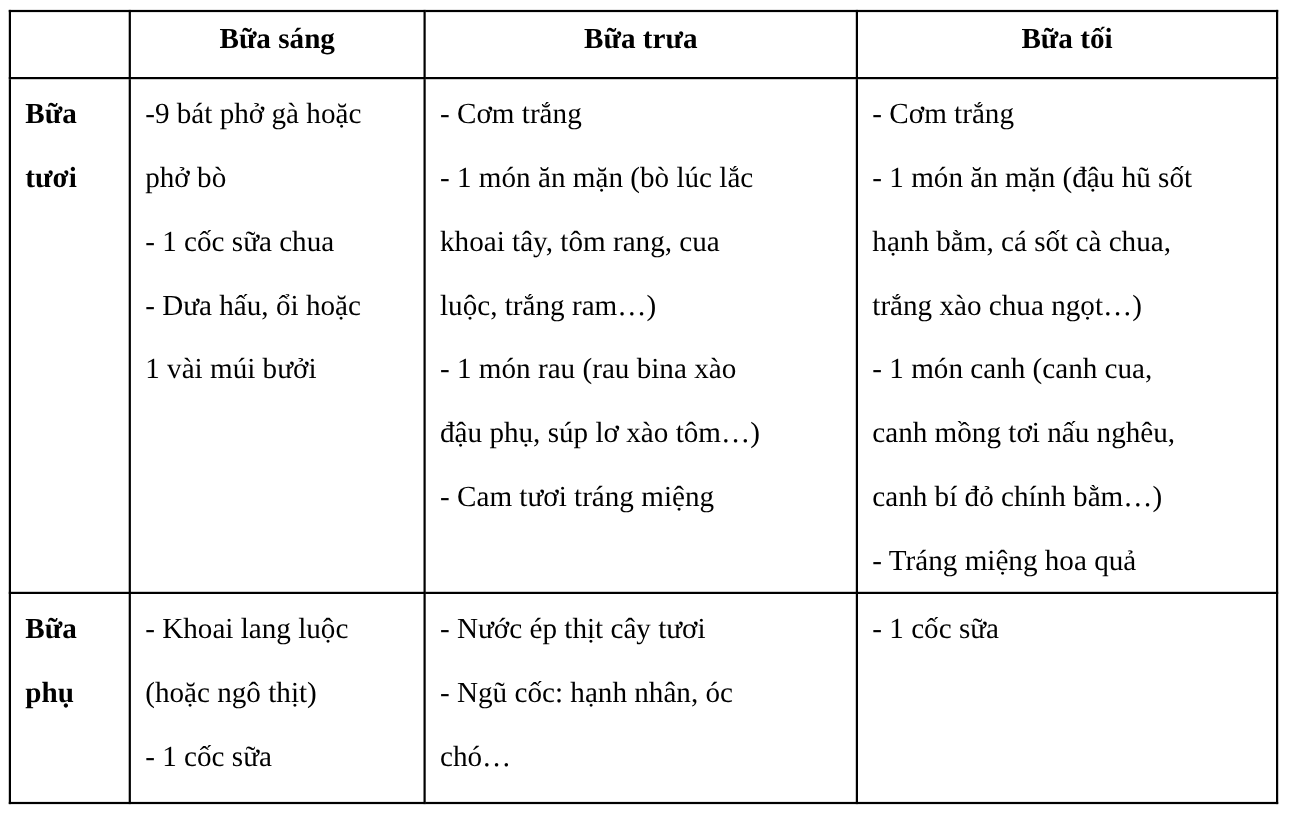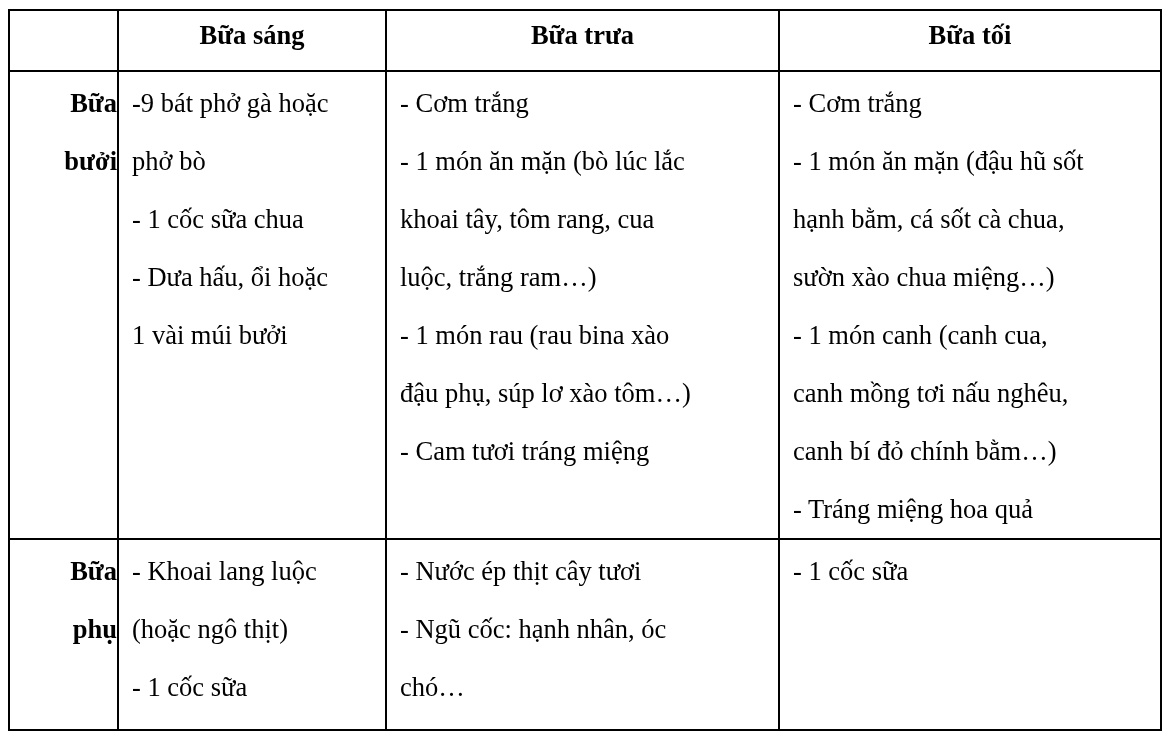--- a/index.html
+++ b/index.html
@@ -19,21 +19,21 @@
       line-height: 58px;
     }
     table.meal-table th {
       font-weight: bold;
       text-align: center;
       padding: 0;
       height: 59px;
       line-height: 48px;
     }
     th.corner { }
-    td.rowhead { font-weight: bold; padding-left: 13px; text-align: right; }
+    td.rowhead { font-weight: bold; padding-left: 13px; }
     tr.main-row td { height: 462px; padding-top: 2px; }
     tr.snack-row td { height: 187px; padding-top: 2px; }
     .line { display: block; white-space: nowrap; }
   </style>
 </head>
 <body>
 
 <table class="meal-table">
   <colgroup>
     <col style="width:109px">
@@ -46,21 +46,21 @@
       <th class="corner"></th>
       <th>Bữa sáng</th>
       <th>Bữa trưa</th>
       <th>Bữa tối</th>
     </tr>
   </thead>
   <tbody>
     <tr class="main-row">
       <td class="rowhead">
         <span class="line">Bữa</span>
-        <span class="line">bưởi</span>
+        <span class="line">tươi</span>
       </td>
       <td>
         <span class="line">-9 bát phở gà hoặc</span>
         <span class="line">phở bò</span>
         <span class="line">- 1 cốc sữa chua</span>
         <span class="line">- Dưa hấu, ổi hoặc</span>
         <span class="line">1 vài múi bưởi</span>
       </td>
       <td>
         <span class="line">- Cơm trắng</span>
@@ -68,21 +68,21 @@
         <span class="line">khoai tây, tôm rang, cua</span>
         <span class="line">luộc, trắng ram…)</span>
         <span class="line">- 1 món rau (rau bina xào</span>
         <span class="line">đậu phụ, súp lơ xào tôm…)</span>
         <span class="line">- Cam tươi tráng miệng</span>
       </td>
       <td>
         <span class="line">- Cơm trắng</span>
         <span class="line">- 1 món ăn mặn (đậu hũ sốt</span>
         <span class="line">hạnh bằm, cá sốt cà chua,</span>
-        <span class="line">sườn xào chua miệng…)</span>
+        <span class="line">trắng xào chua ngọt…)</span>
         <span class="line">- 1 món canh (canh cua,</span>
         <span class="line">canh mồng tơi nấu nghêu,</span>
         <span class="line">canh bí đỏ chính bằm…)</span>
         <span class="line">- Tráng miệng hoa quả</span>
       </td>
     </tr>
     <tr class="snack-row">
       <td class="rowhead">
         <span class="line">Bữa</span>
         <span class="line">phụ</span>

